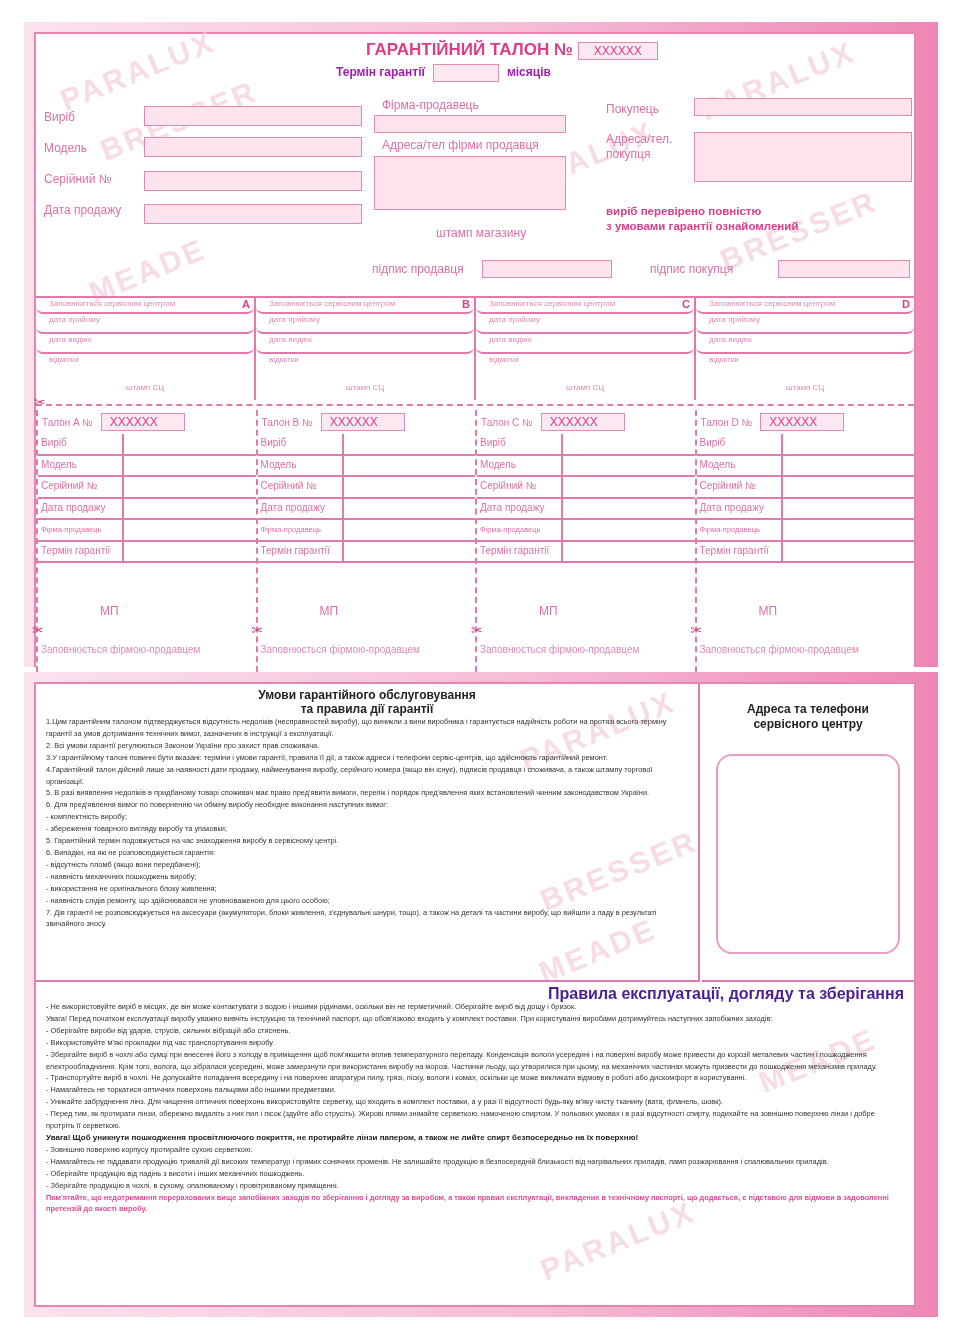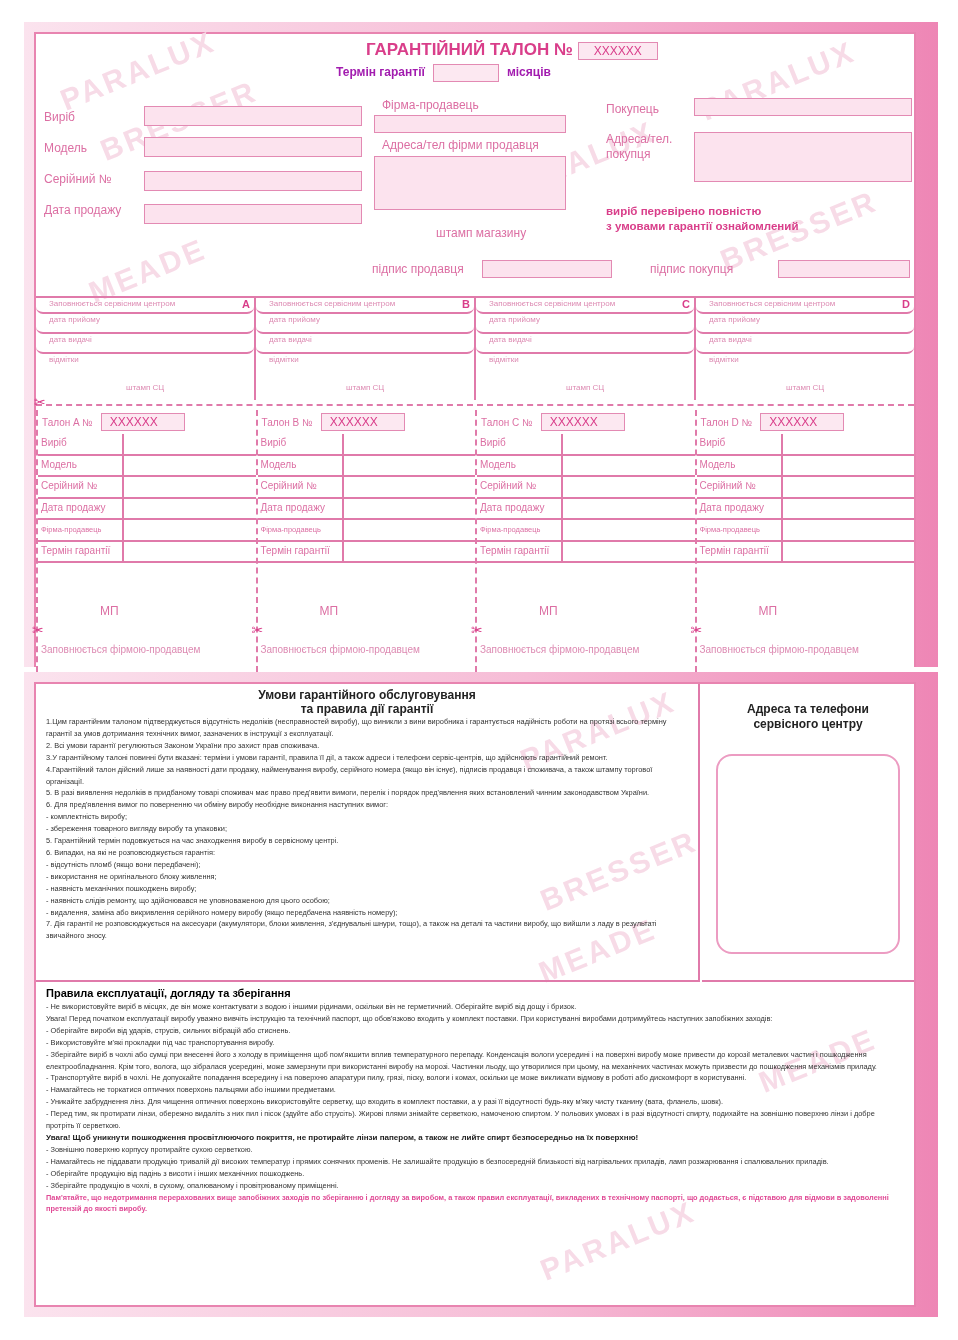--- a/index.html
+++ b/index.html
@@ -55,21 +55,21 @@
   .stub .filled { position: absolute; left: 3px; top: 234px; font-size: 10px; color: #dd8ab2; white-space: nowrap; }
 
   
   .cond { position: absolute; left: 0; top: 0; width: 664px; height: 298px; border-right: 2px solid #e07aaa; border-bottom: 2px solid #e07aaa; padding: 4px 10px; }
   .cond h2 { font-size: 12px; font-weight: bold; color: #222; text-align: center; line-height: 14px; }
   .cond p, .rules p { font-size: 7.4px; color: #333; line-height: 11.9px; }
   .svc { position: absolute; left: 666px; top: 0; right: 0; height: 298px; border-bottom: 2px solid #e07aaa; }
   .svc h3 { font-size: 12px; font-weight: bold; color: #222; text-align: center; margin-top: 18px; line-height: 15px; }
   .svc .box { position: absolute; left: 14px; right: 14px; top: 70px; height: 200px; border: 2px solid #ec9cc2; border-radius: 16px; }
   .rules { position: absolute; left: 0; right: 0; top: 300px; padding: 2px 10px; }
-  .rules h2 { font-size: 11px; font-weight: bold; color: #000000; text-align: left; line-height: 15px; }
+  .rules h2 { font-size: 16px; font-weight: bold; color: #4c1d95; text-align: right; line-height: 15px; }
   .rules p.warn { font-weight: bold; color: #222; font-size: 8px; }
   .rules p.pink { color: #e04a95; font-weight: bold; }
   .rules p.final { font-weight: bold; color: #222; font-size: 8px; }
 </style>
 </head>
 <body>
 
 <div class="sheet sheet1">
   <div class="inner">
     <span class="wm" style="left:20px;top:20px;">PARALUX</span>
@@ -270,24 +270,23 @@
       <p>2. Всі умови гарантії регулюються Законом України про захист прав споживача.</p>
       <p>3.У гарантійному талоні повинні бути вказані: терміни і умови гарантії, правила її дії, а також адреси і телефони сервіс-центрів, що здійснюють гарантійний ремонт.</p>
       <p>4.Гарантійний талон дійсний лише за наявності дати продажу, найменування виробу, серійного номера (якщо він існує), підписів продавця і споживача, а також штампу торгової організації.</p>
       <p>5. В разі виявлення недоліків в придбаному товарі споживач має право пред'явити вимоги, перелік і порядок пред'явлення яких встановлений чинним законодавством України.</p>
       <p>6. Для пред'явлення вимог по поверненню чи обміну виробу необхідне виконання наступних вимог:</p>
       <p>- комплектність виробу;</p>
       <p>- збереження товарного вигляду виробу та упаковки;</p>
       <p>5. Гарантійний термін подовжується на час знаходження виробу в сервісному центрі.</p>
       <p>6. Випадки, на які не розповсюджується гарантія:</p>
       <p>- відсутність пломб (якщо вони передбачені);</p>
+      <p>- наявність механічних пошкоджень виробу;</p>
       <p>- використання не оригінального блоку живлення;</p>
-      <p>- наявність механічних пошкоджень виробу;</p>
       <p>- наявність слідів ремонту, що здійснювався не уповноваженою для цього особою;</p>
-      <p>- видалення, заміна або викривлення серійного номеру виробу (якщо передбачена наявність номеру);</p>
       <p>7. Дія гарантії не розповсюджується на аксесуари (акумулятори, блоки живлення, з'єднувальні шнури, тощо), а також на деталі та частини виробу, що вийшли з ладу в результаті звичайного зносу.</p>
     </div>
 
     <div class="svc">
       <h3><span>Адреса та телефони</span><br><span>сервісного центру</span></h3>
       <div class="box"></div>
     </div>
 
     <div class="rules">
       <h2>Правила експлуатації, догляду та зберігання</h2>

